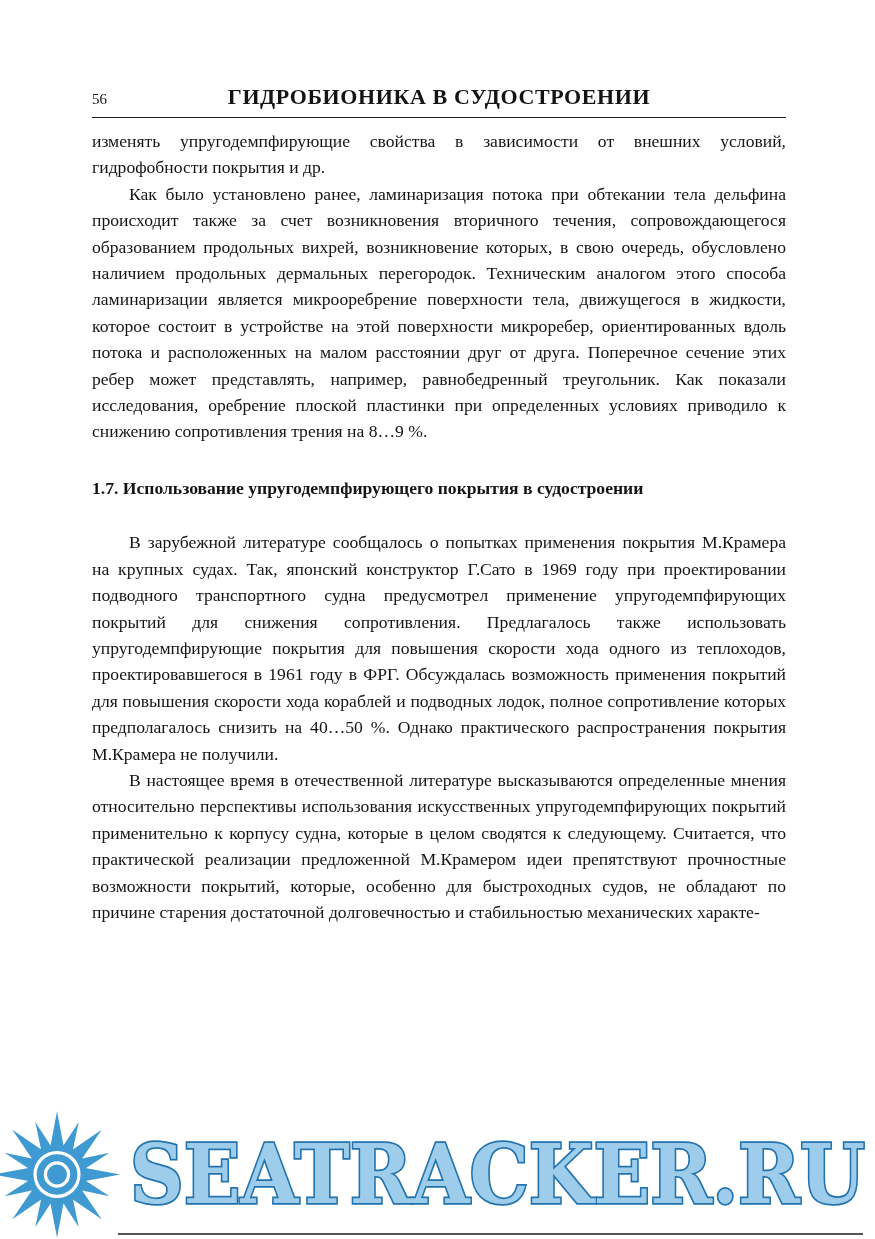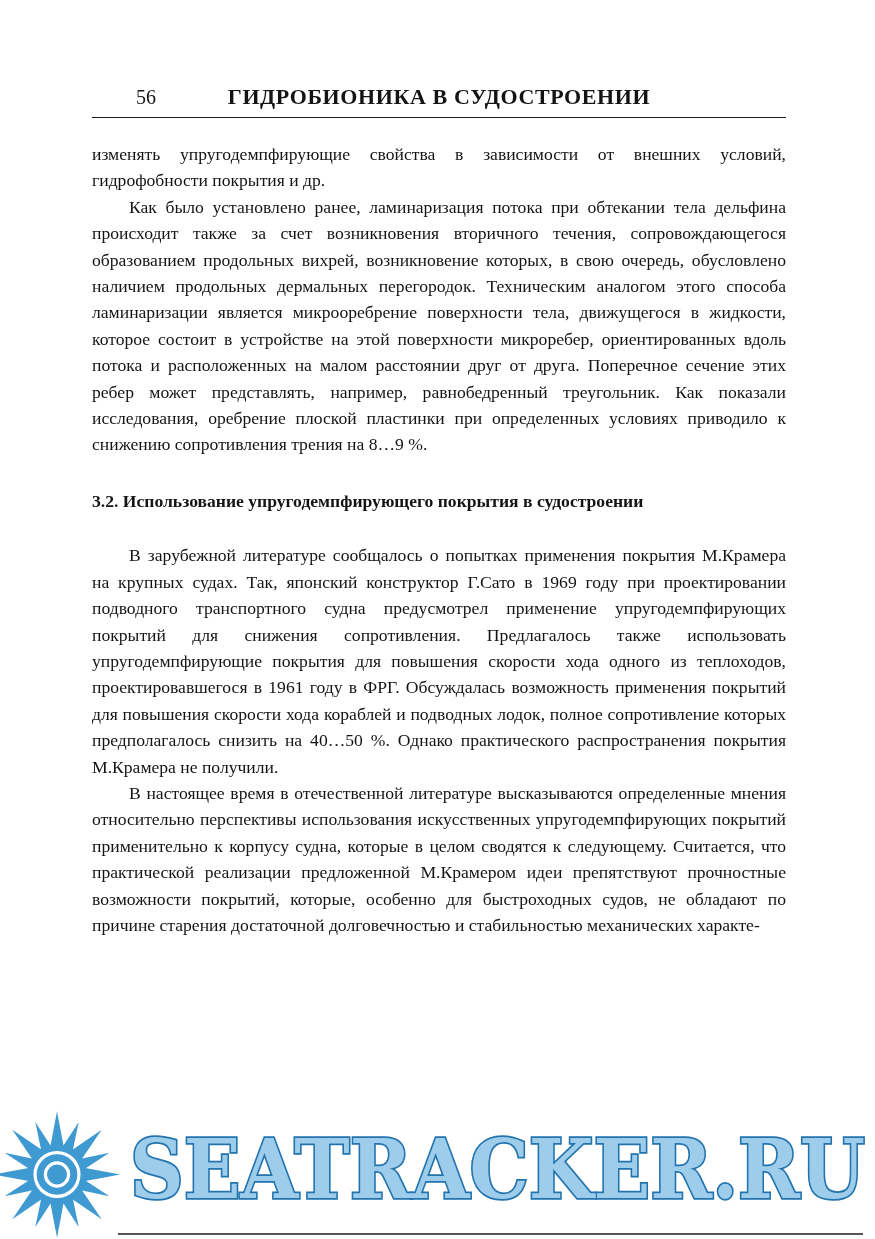--- a/index.html
+++ b/index.html
@@ -19,55 +19,54 @@
     width: 694px;
   }
   .header {
     display: flex;
     align-items: baseline;
     padding-bottom: 7px;
     border-bottom: 1.6px solid #1c1c1c;
   }
   .page-num {
     width: 64px;
-    font-size: 20px;
-    text-align: right;
+    font-size: 15px;
   }
   .header-title {
     flex: 1;
     text-align: center;
     font-weight: bold;
     font-size: 22px;
     letter-spacing: 0.6px;
     margin-right: 64px; 
     white-space: nowrap;
   }
   .body-text {
-    margin-top: 23px;
+    margin-top: 10px;
     font-size: 17.6px;
     line-height: 26.4px;
     text-align: justify;
     hyphens: auto;
     -webkit-hyphens: auto;
   }
   .body-text p { text-indent: 37px; }
   .body-text p.continuation { text-indent: 0; }
   h2.section-heading {
     font-size: 17.6px;
     line-height: 26.4px;
     font-weight: bold;
     text-align: left;
     margin: 30px 0 28px 0;
   }
   .watermark {
     position: absolute;
     left: 0; top: 1110px;
     width: 875px; height: 129px;
     display: flex;
-    align-items: flex-start;
+    align-items: flex-end;
     pointer-events: none;
   }
   .sun-wrap {
     position: relative;
     left: -10px;
     width: 134px; height: 129px;
     flex: 0 0 auto;
   }
   .wm-text-wrap {
     position: relative;
@@ -90,21 +89,21 @@
   <div class="content">
 
     <div class="header">
       <div class="page-num">56</div>
       <div class="header-title">ГИДРОБИОНИКА В СУДОСТРОЕНИИ</div>
     </div>
 
     <div class="body-text">
       <p class="continuation">изменять упругодемпфирующие свойства в зависимости от внешних условий, гидрофобности покрытия и др.</p>
       <p>Как было установлено ранее, ламинаризация потока при обтекании тела дельфина происходит также за счет возникновения вторичного течения, сопровождающегося образованием продольных вихрей, возникновение которых, в свою очередь, обусловлено наличием продольных дермальных перегородок. Техническим аналогом этого способа ламинаризации является микрооребрение поверхности тела, движущегося в жидкости, которое состоит в устройстве на этой поверхности микроребер, ориентированных вдоль потока и расположенных на малом расстоянии друг от друга. Поперечное сечение этих ребер может представлять, например, равнобедренный треугольник. Как показали исследования, оребрение плоской пластинки при определенных условиях приводило к снижению сопротивления трения на 8…9 %.</p>
-      <h2 class="section-heading">3.2. Использование упругодемпфирующего покрытия в судостроении</h2>
+      <h2 class="section-heading">1.7. Использование упругодемпфирующего покрытия в судостроении</h2>
       <p>В зарубежной литературе сообщалось о попытках применения покрытия М.Крамера на крупных судах. Так, японский конструктор Г.Сато в 1969 году при проектировании подводного транспортного судна предусмотрел применение упругодемпфирующих покрытий для снижения сопротивления. Предлагалось также использовать упругодемпфирующие покрытия для повышения скорости хода одного из теплоходов, проектировавшегося в 1961 году в ФРГ. Обсуждалась возможность применения покрытий для повышения скорости хода кораблей и подводных лодок, полное сопротивление которых предполагалось снизить на 40…50 %. Однако практического распространения покрытия М.Крамера не получили.</p>
       <p>В настоящее время в отечественной литературе высказываются определенные мнения относительно перспективы использования искусственных упругодемпфирующих покрытий применительно к корпусу судна, которые в целом сводятся к следующему. Считается, что практической реализации предложенной М.Крамером идеи препятствуют прочностные возможности покрытий, которые, особенно для быстроходных судов, не обладают по причине старения достаточной долговечностью и стабильностью механических характе-</p>
     </div>
 
   </div>
 
   <div class="watermark">
     <div class="sun-wrap">
       <svg width="134" height="129" viewBox="0 0 100 100" aria-hidden="true">
         <g fill="#3f9ad2">

